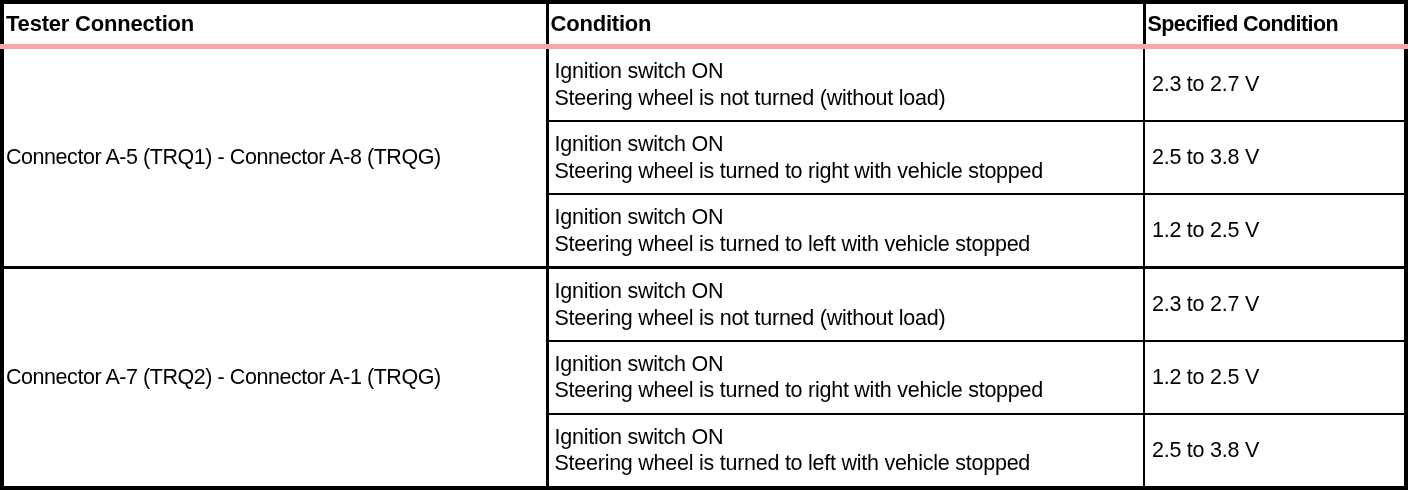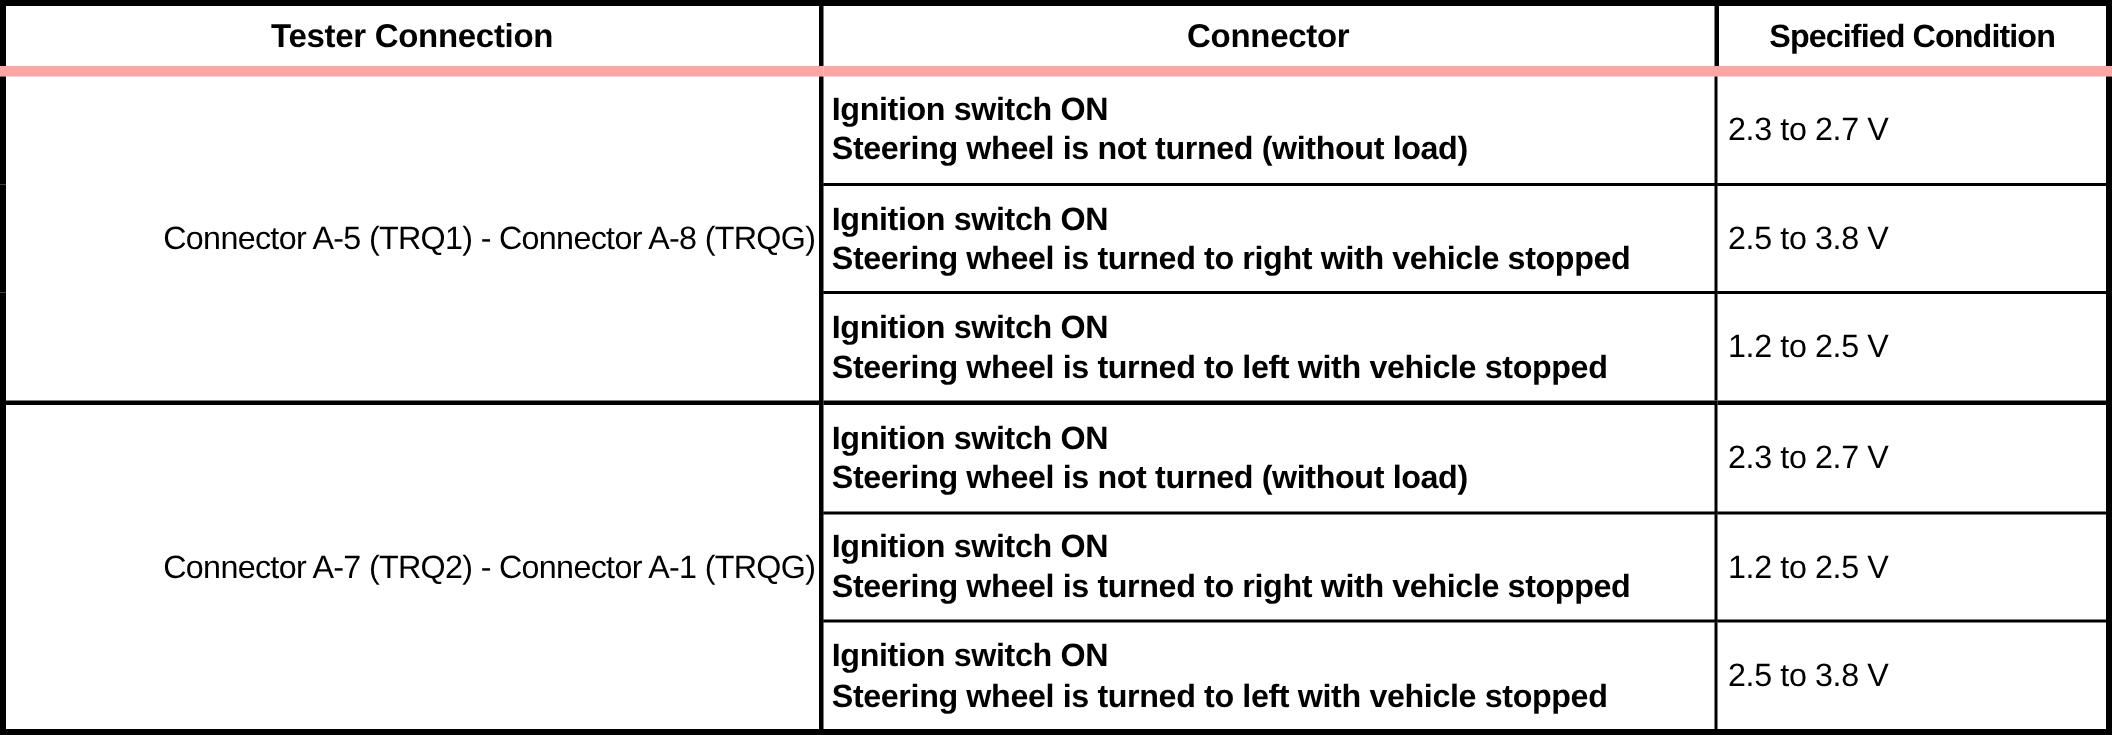--- a/index.html
+++ b/index.html
@@ -30,25 +30,25 @@
     border: 4px solid #000000;
     background: #ffffff;
   }
 
   col.c-tester      { width: 545px; }
   col.c-condition   { width: 597px; }
   col.c-specified   { width: 262px; }
 
   
   thead th {
-    border-bottom: 7px solid #fca5a5;
+    border-bottom: 5px solid #fca5a5;
     border-right: 3px solid #000000;
     font-size: 22px;
     font-weight: bold;
-    text-align: center;
+    text-align: left;
     vertical-align: middle;
     padding: 0 2px;
     height: 40px;
     letter-spacing: -0.2px;
     white-space: nowrap;
   }
   thead th.last { border-right: none; margin-left: 29px; }
   thead th.specified-head {
     letter-spacing: -0.6px;
     font-size: 21.5px;
@@ -57,33 +57,32 @@
   
   tbody td {
     vertical-align: middle;
     font-size: 21.5px;
     line-height: 1.24;
     padding: 0;
     letter-spacing: -0.25px;
   }
 
   td.tester-cell {
-    text-align: right;
+    text-align: left;
     border-right: 3px solid #000000;
     padding: 0 2px;
     white-space: nowrap;
     letter-spacing: -0.45px;
   }
 
   td.condition-cell {
     border-right: 2px solid #000000;
     border-bottom: 2px solid #000000;
     padding: 4px 0 4px 6px;
     white-space: nowrap;
-    font-weight: bold;
   }
   td.condition-cell.group-last { border-bottom: 3px solid #000000; }
   td.condition-cell.table-last { border-bottom: none; }
 
   td.specified-cell {
     border-bottom: 2px solid #000000;
     padding: 0 0 0 7px;
     white-space: nowrap;
   }
   td.specified-cell.group-last { border-bottom: 3px solid #000000; }
@@ -99,21 +98,21 @@
 <div class="table-wrap">
   <table class="spec-table">
     <colgroup>
       <col class="c-tester">
       <col class="c-condition">
       <col class="c-specified">
     </colgroup>
     <thead>
       <tr>
         <th>Tester Connection</th>
-        <th>Connector</th>
+        <th>Condition</th>
         <th class="last specified-head">Specified Condition</th>
       </tr>
     </thead>
     <tbody>
 
       <tr>
         <td class="tester-cell" rowspan="3">Connector A-5 (TRQ1) - Connector A-8 (TRQG)</td>
         <td class="condition-cell">
           <span class="cond-line">Ignition switch ON</span>
           <span class="cond-line">Steering wheel is not turned (without load)</span>

